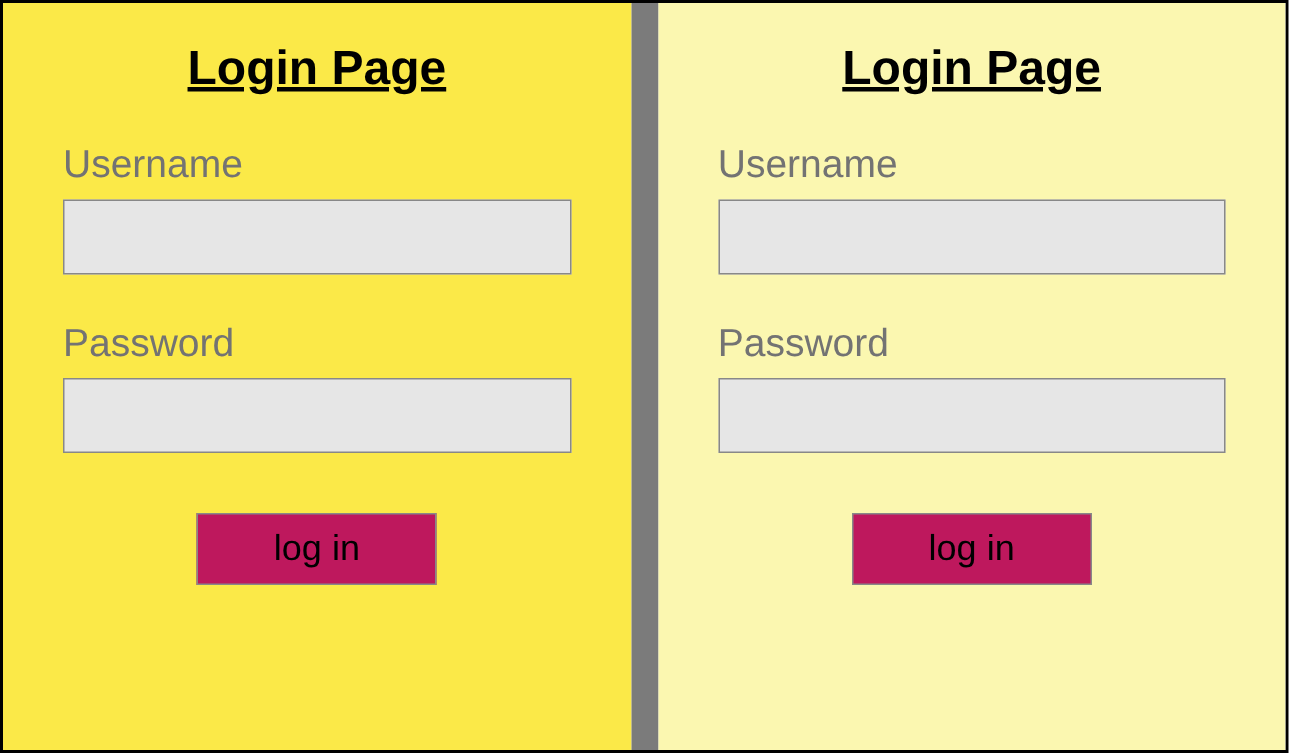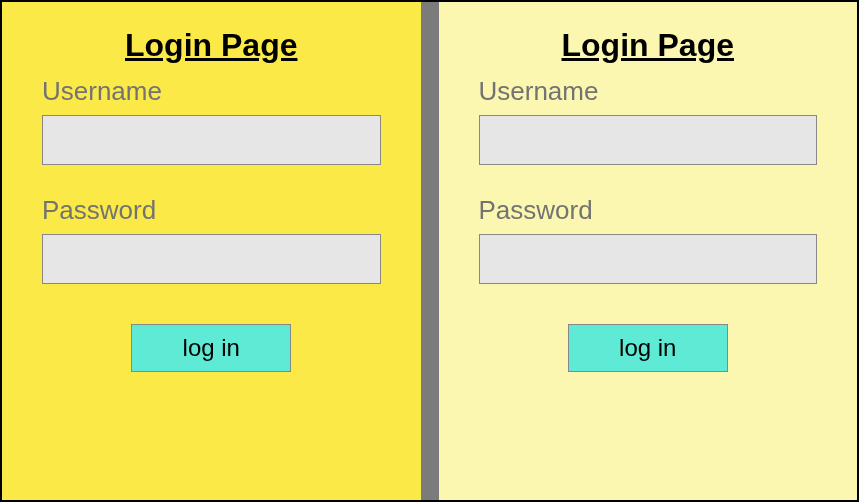--- a/index.html
+++ b/index.html
@@ -27,21 +27,21 @@
       background: #fbf7b0;
     }
     .divider {
       width: 18px;
       background: #7b7b7b;
     }
     .title {
       font-size: 32px;
       text-decoration: underline;
       text-align: center;
-      margin-bottom: 12px;
+      margin-bottom: 30px;
       color: #000;
     }
     .field-label {
       font-size: 26px;
       margin-bottom: 8px;
       color: #737373;
     }
     .text-input {
       width: 100%;
       height: 50px;
@@ -52,21 +52,21 @@
       padding: 6px 10px;
     }
     .button-row {
       display: flex;
       justify-content: center;
       margin-top: 10px;
     }
     .login-button {
       width: 160px;
       height: 48px;
-      background: #5eead4;
+      background: #be185d;
       border: 1px solid #888;
       font-size: 24px;
       font-family: inherit;
       color: #000;
       cursor: pointer;
     }
   </style>
 </head>
 <body>
 

